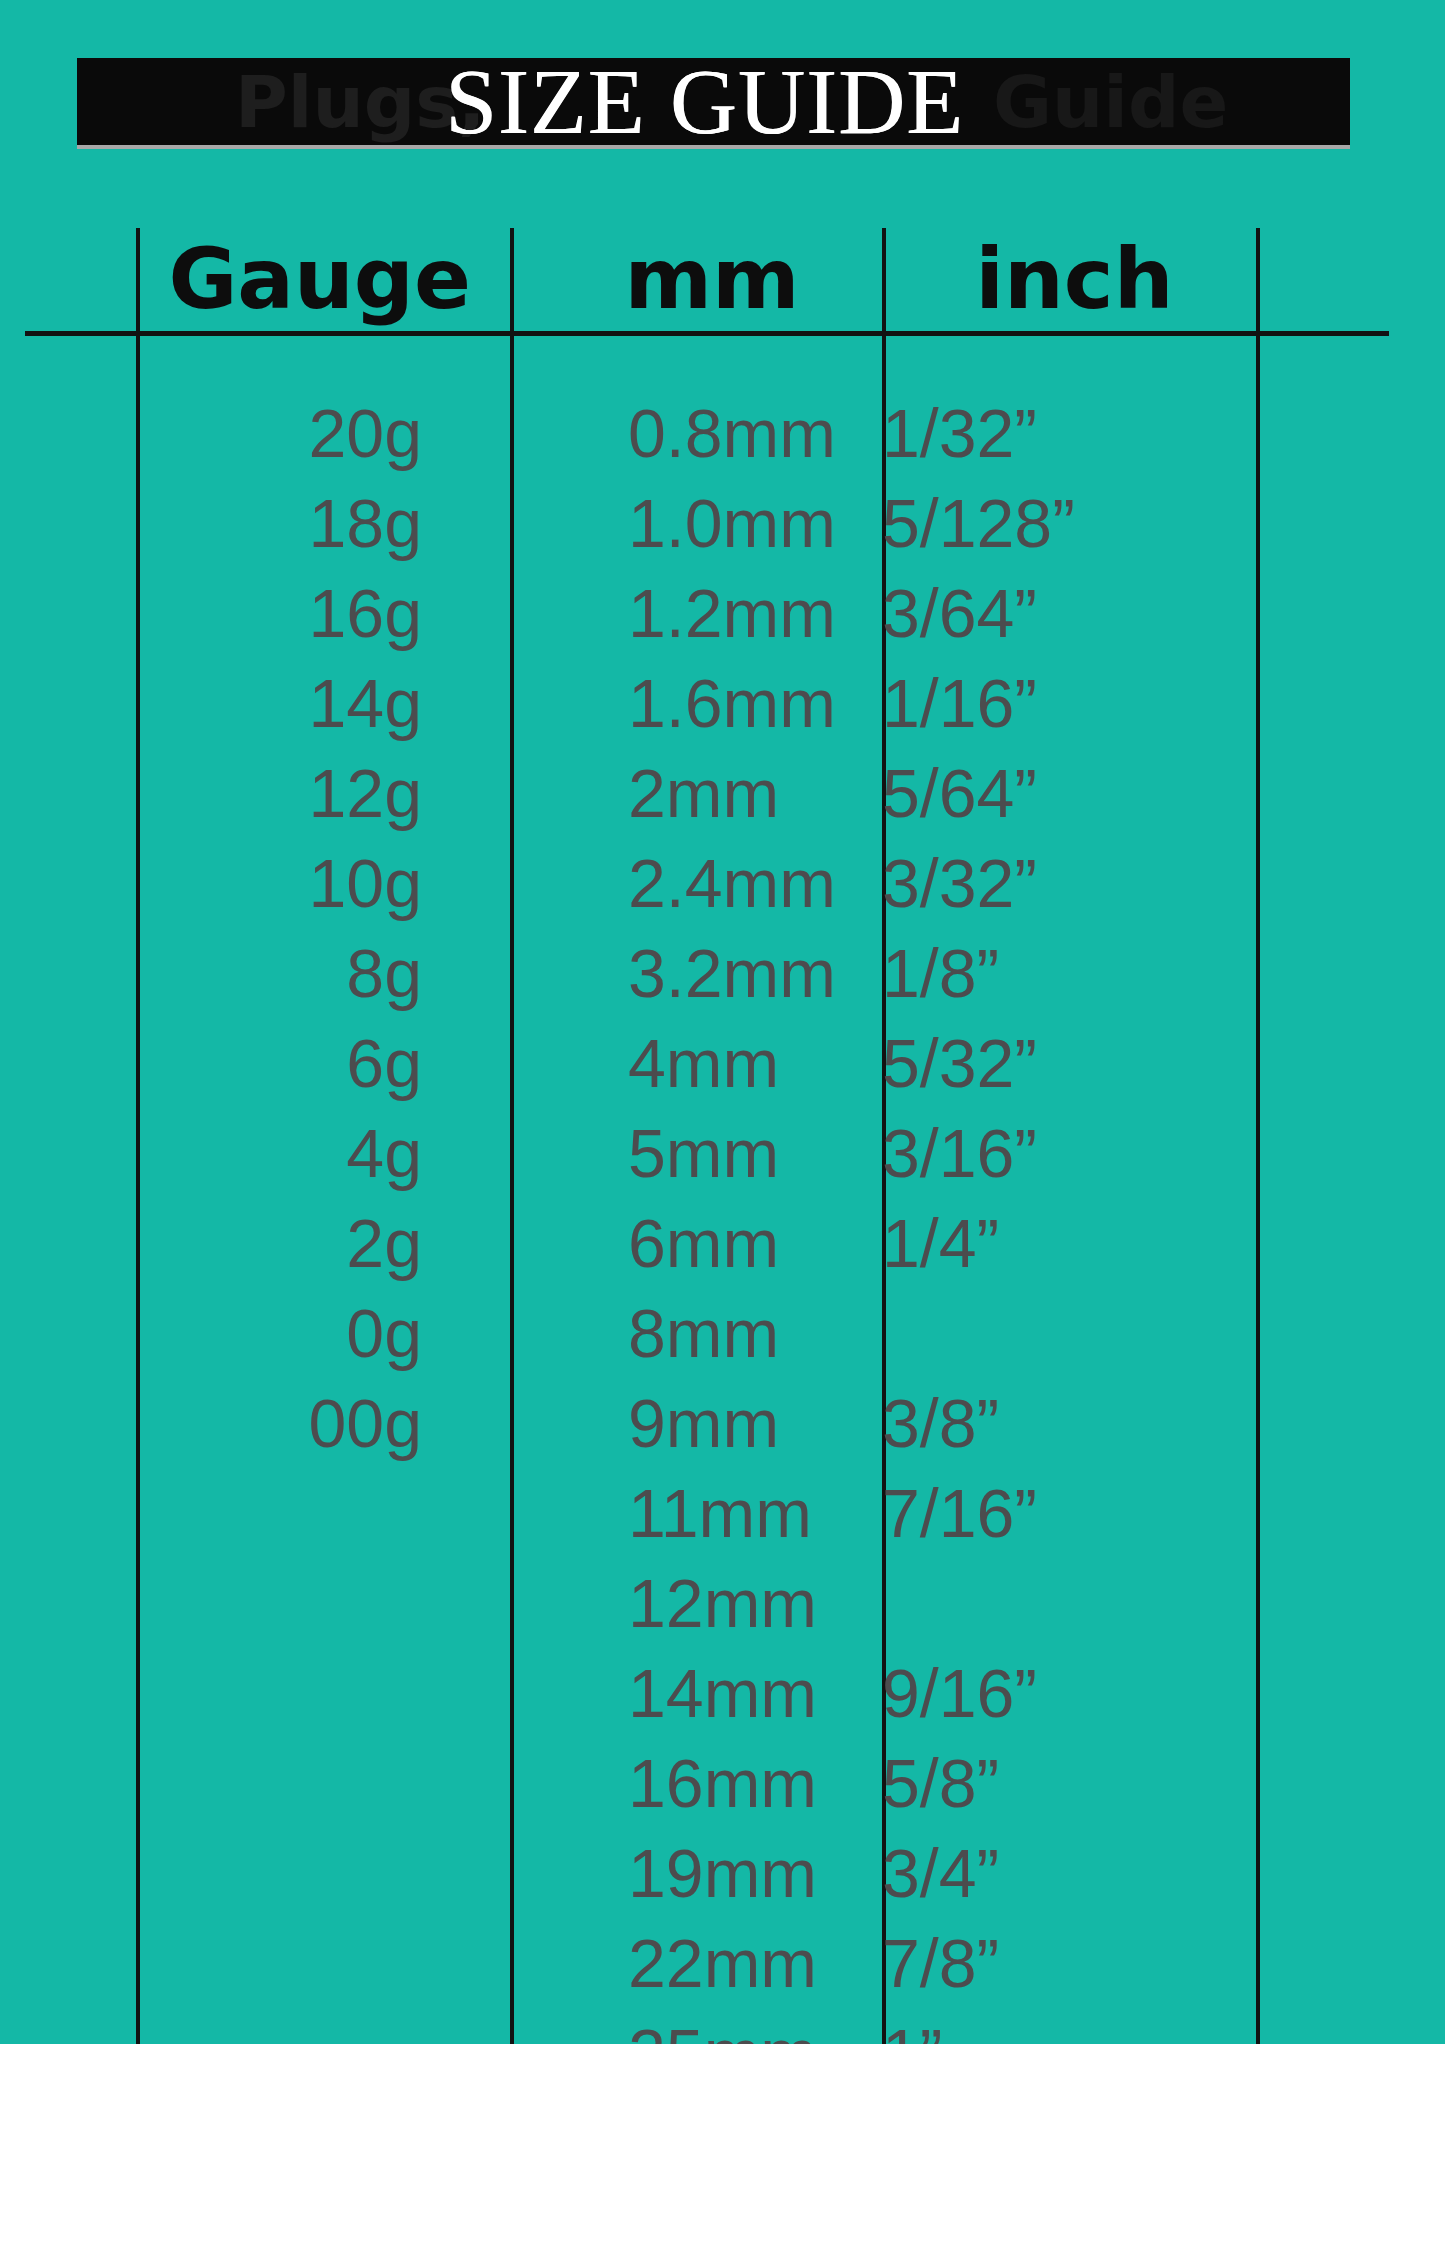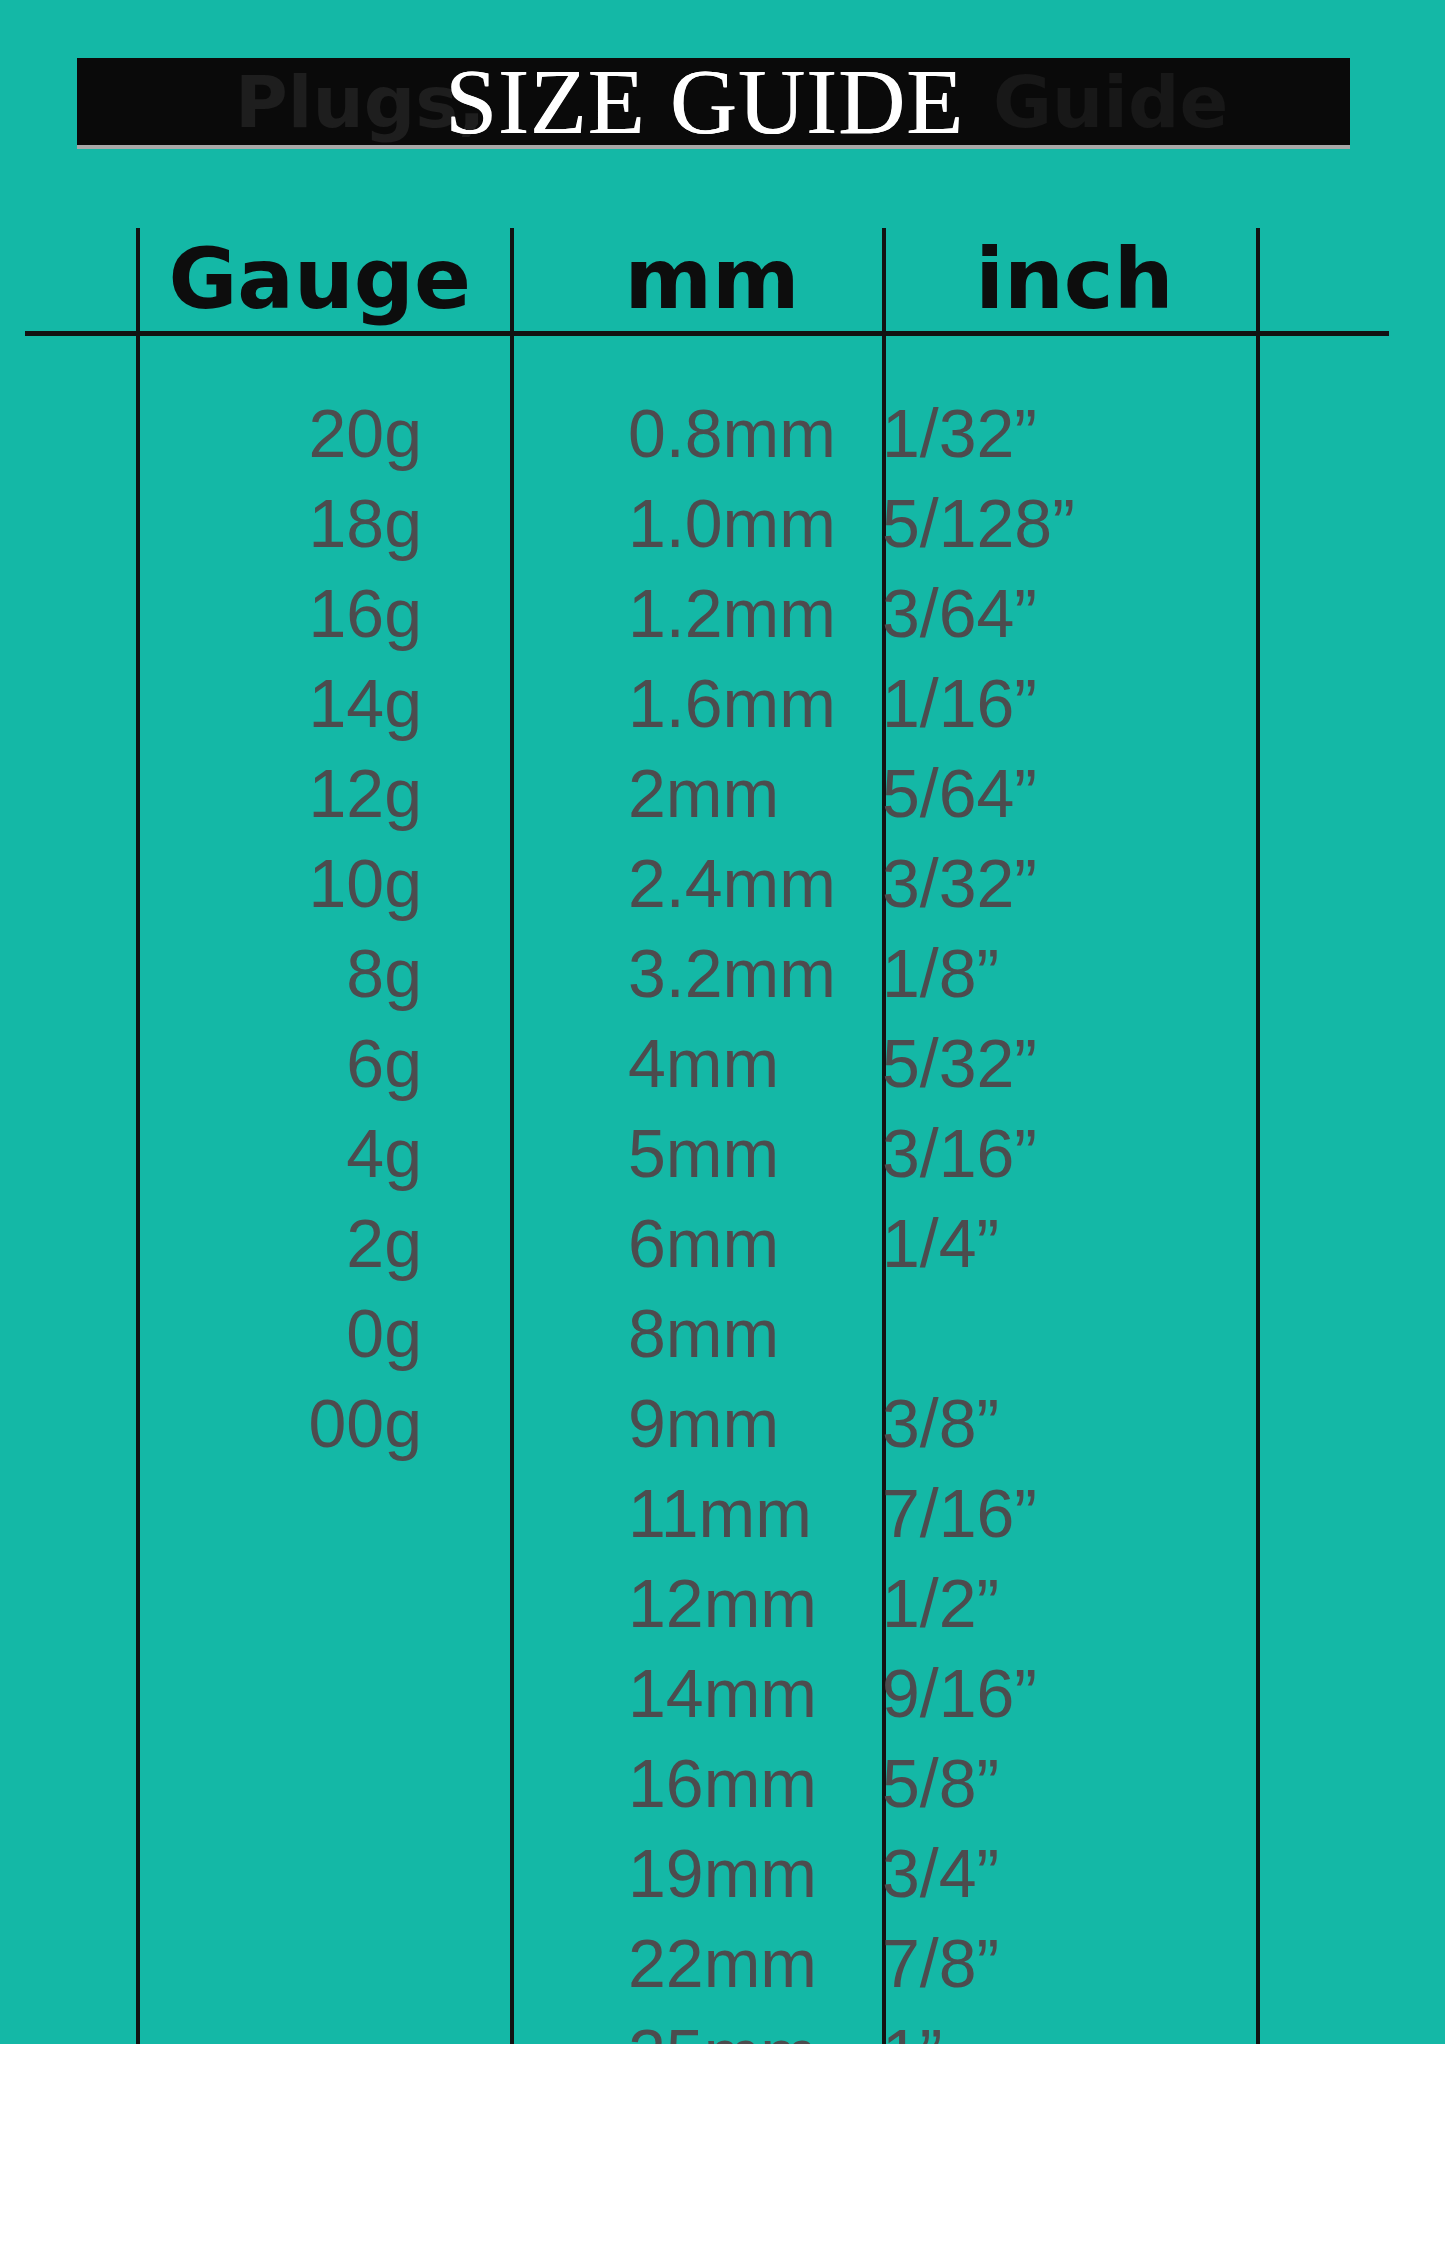--- a/index.html
+++ b/index.html
@@ -197,21 +197,20 @@
       <div class="cell cell-inch">3/8”</div>
     </div>
     <div class="trow">
       <div class="cell cell-gauge"></div>
       <div class="cell cell-mm">11mm</div>
       <div class="cell cell-inch">7/16”</div>
     </div>
     <div class="trow">
       <div class="cell cell-gauge"></div>
       <div class="cell cell-mm">12mm</div>
-      <div class="cell cell-inch">1/2”</div>
     </div>
     <div class="trow">
       <div class="cell cell-gauge"></div>
       <div class="cell cell-mm">14mm</div>
       <div class="cell cell-inch">9/16”</div>
     </div>
     <div class="trow">
       <div class="cell cell-gauge"></div>
       <div class="cell cell-mm">16mm</div>
       <div class="cell cell-inch">5/8”</div>

